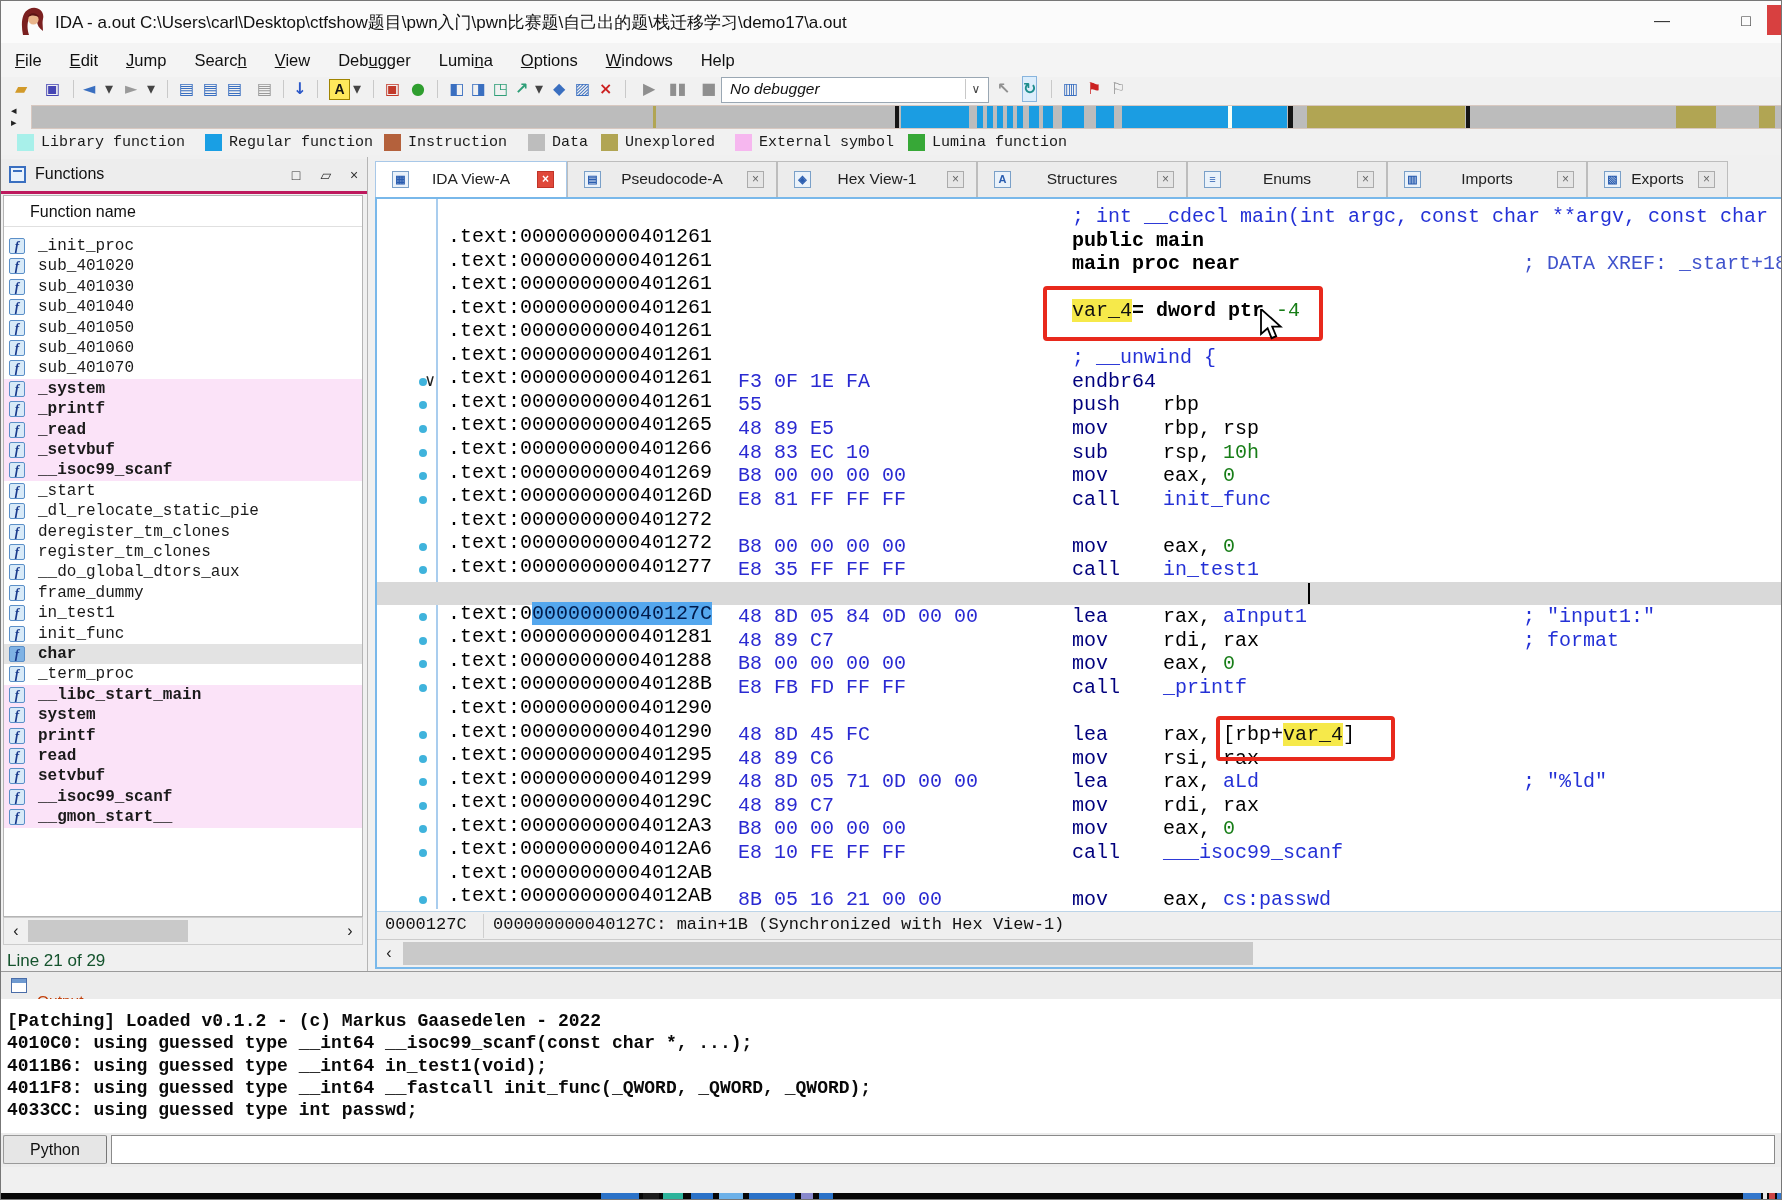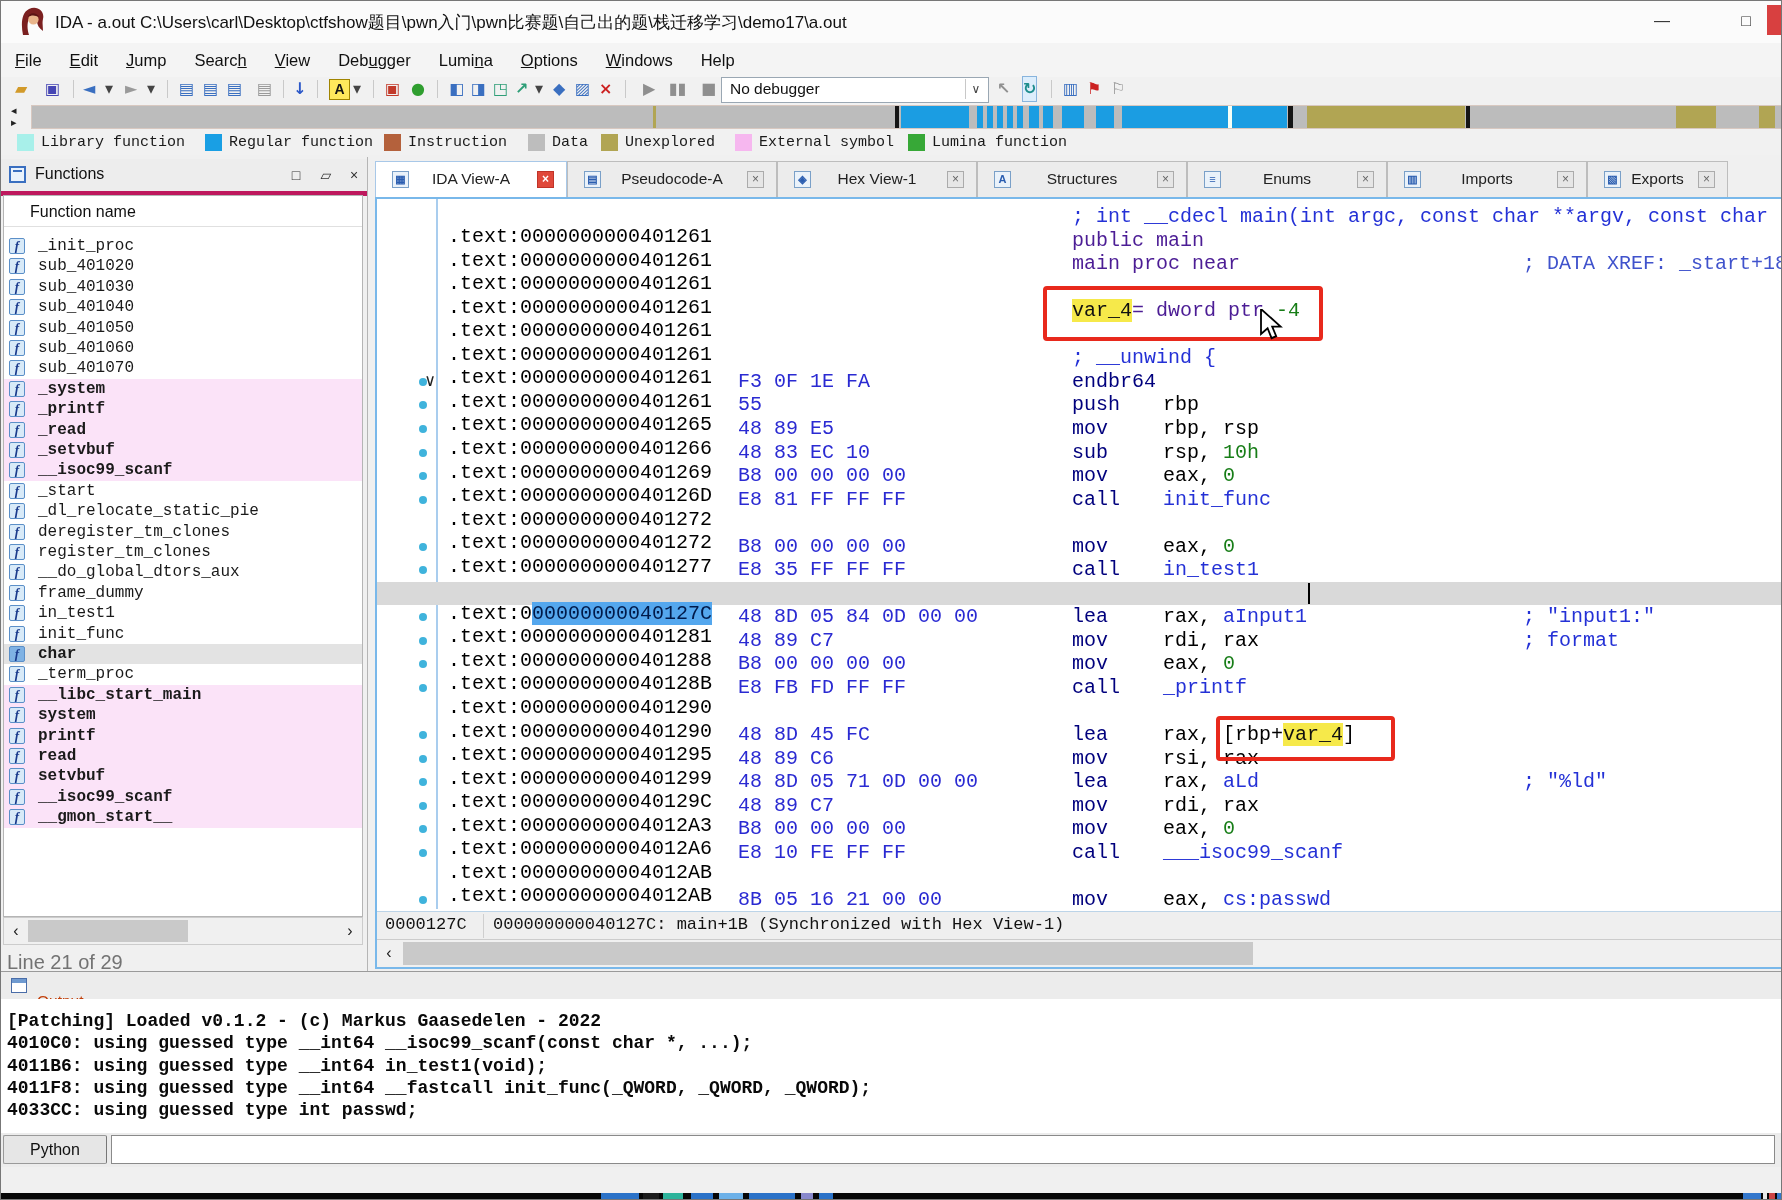--- a/index.html
+++ b/index.html
@@ -15,52 +15,52 @@
   #menubar{position:absolute;left:0;top:42px;width:1782px;height:34px;background:#f4f4f4;display:flex;align-items:center;}
   .menu-item{padding:0 14px;font-size:16.5px;color:#101010;}
   .menu-item u{text-decoration:underline;}
   
   #toolbar{position:absolute;left:0;top:76px;width:1782px;height:26px;background:#f1f1f1;}
   .ticon{position:absolute;top:0;height:24px;line-height:24px;font-size:16px;font-weight:bold;font-family:"DejaVu Sans",sans-serif;}
   .ticon.boxed{outline:1px solid #88b4dd;background:#ddeefc;}
   .tsep{position:absolute;top:3px;width:1px;height:18px;background:#c9c9c9;}
   .abox{position:absolute;top:2px;width:19px;height:19px;background:#ffe95c;border:1px solid #a08400;font-size:14px;font-weight:bold;text-align:center;line-height:19px;color:#151515;}
   #combo{position:absolute;left:720px;top:0px;width:266px;height:24px;background:#fff;border:1px solid #9aa7b3;}
-  #combo-text{position:absolute;left:8px;top:2px;font-size:15.5px;color:#111;}
+  #combo-text{position:absolute;left:8px;top:2px;font-size:15.5px;color:#111;font-style:italic;}
   #combo-arrow{position:absolute;right:2px;top:1px;width:20px;height:20px;border-left:1px solid #c8c8c8;text-align:center;line-height:20px;font-size:12px;color:#444;}
   
   #navband{position:absolute;left:0;top:102px;width:1782px;height:28px;background:#f1f1f1;}
   #band-arrows{position:absolute;left:10px;top:1px;font-size:11px;color:#222;line-height:12px;}
   #band-track{position:absolute;left:30px;top:2px;width:1752px;height:22px;background:#bcbcbc;border:1px solid #d8c8c0;}
   .bseg{position:absolute;top:0;height:22px;}
   
   #legend{position:absolute;left:0;top:130px;width:1782px;height:24px;background:#f1f1f1;}
   .lchip{position:absolute;top:3px;width:17px;height:17px;}
   .llabel{position:absolute;top:3px;font-size:15px;font-family:"Liberation Mono",monospace;color:#1a1a1a;white-space:nowrap;}
   
   #fpanel{position:absolute;left:0;top:156px;width:366px;height:814px;background:#f0f0f0;border-right:1px solid #b5b5b5;}
-  #fpanel-header{position:absolute;left:0;top:2px;width:100%;height:32px;background:#ededed;border-bottom:5px solid #be185d;}
+  #fpanel-header{position:absolute;left:0;top:2px;width:100%;height:32px;background:#ededed;border-bottom:3px solid #be185d;}
   #fpanel-icon{position:absolute;left:8px;top:7px;width:17px;height:17px;border:2px solid #3a6fc0;background:#eaf3fc;box-sizing:border-box;}
   #fpanel-icon:before{content:"";position:absolute;left:2px;top:2px;width:9px;height:2px;background:#3a6fc0;}
   #fpanel-title{position:absolute;left:34px;top:6px;font-size:16px;color:#111;}
   .fpbtn{position:absolute;top:6px;width:22px;height:20px;text-align:center;line-height:20px;font-size:14px;color:#333;}
   #fpanel-list{position:absolute;left:2px;top:38px;width:360px;height:722px;background:#fff;border:1px solid #b5b5b5;box-sizing:border-box;overflow:hidden;}
   #fcol-header{position:absolute;left:0;top:4px;width:100%;height:26px;border-bottom:1px solid #e0e0e0;}
   #fcol-header span{position:absolute;left:26px;top:3px;font-size:16px;color:#101010;}
   .frow{position:absolute;left:0;width:100%;height:20.4px;}
   .frow.extern{background:#fbe3f8;}
   .frow.selected{background:#e3e3e3;}
   .ficon{position:absolute;left:5px;top:2px;width:16px;height:16px;border:1px solid #5b8fc8;background:#d8eaf8;box-sizing:border-box;text-align:center;line-height:14px;font-family:"Liberation Serif",serif;font-style:italic;font-weight:bold;font-size:13px;color:#1a3a8c;border-radius:2px;}
   .frow.selected .ficon{background:#7fb2e4;}
   .fname{position:absolute;left:34px;top:1px;font-size:16px;font-family:"Liberation Mono",monospace;color:#1a1a1a;white-space:nowrap;}
   .frow.extern .fname,.frow.selected .fname{font-weight:bold;}
   #fhscroll{position:absolute;left:2px;top:760px;width:360px;height:28px;background:#f0f0f0;border:1px solid #cccccc;box-sizing:border-box;}
   .scroll-arrow{position:absolute;top:2px;width:20px;height:22px;text-align:center;line-height:22px;font-size:16px;color:#222;}
   #fthumb{position:absolute;left:24px;top:2px;width:160px;height:22px;background:#c9c9c9;}
-  #fline-status{position:absolute;left:6px;top:794px;font-size:20px;color:#737373;}
+  #fline-status{position:absolute;left:6px;top:794px;font-size:17px;color:#14532d;}
   
   #tabbar{position:absolute;left:374px;top:160px;width:1408px;height:36px;display:flex;}
   .tab{position:relative;height:36px;background:#ececec;border:1px solid #bdbdbd;border-bottom:none;box-sizing:border-box;}
   .tab.active{background:#ffffff;border-color:#a8c8e8;}
   .tab-icon{position:absolute;left:16px;top:9px;width:17px;height:17px;border:1px solid #7aa0c8;background:#eaf2fa;box-sizing:border-box;text-align:center;line-height:15px;font-size:11px;color:#2a5db0;font-weight:bold;}
   .tab-label{position:absolute;left:0;right:0;top:8px;text-align:center;font-size:15.5px;color:#222;white-space:nowrap;}
   .tab-close{position:absolute;right:12px;top:9px;width:17px;height:17px;border:1px solid #ababab;background:#e6e6e6;text-align:center;line-height:15px;font-size:12px;color:#666;box-sizing:border-box;}
   .tab.active .tab-close{background:#e0483a;border-color:#c03328;color:#fff;font-weight:bold;}
   
   #dpane{position:absolute;left:374px;top:196px;width:1408px;height:772px;background:#ffffff;border:2px solid #79b8ea;box-sizing:border-box;overflow:hidden;}
@@ -72,21 +72,21 @@
   .collapse{position:absolute;left:48px;color:#222;font-size:17px;}
   .addr{position:absolute;left:71px;color:#000;margin-top:20px;}
   .addr .selected{background:#54a7ee;color:#001a4a;}
   .bytes{position:absolute;left:361px;color:#2a2ad2;}
   .mnem{position:absolute;left:695px;color:#00007d;}
   .oper{position:absolute;left:786px;}
   .free{position:absolute;left:695px;}
   .cmt{position:absolute;left:1146px;color:#2431d6;}
   .cmt.xref{color:#4053cc;}
   .r{color:#000000;} .n{color:#2431d6;} .g{color:#177d17;}
-  .kw2{color:#4c1d95;} .cmt2{color:#2431d6;}
+  .kw2{color:#000000;font-weight:bold;} .cmt2{color:#2431d6;}
   .hl{background:#f6e94a;color:#101010;}
   .caret{position:absolute;left:931px;top:1px;width:2px;height:21px;background:#000;}
   .rbox{position:absolute;border:4px solid #e8291c;border-radius:4px;z-index:5;}
   #rbox1{left:666px;top:87px;width:272px;height:47px;}
   #rbox2{left:839px;top:517px;width:171px;height:37px;}
   #dstatus{position:absolute;left:0px;top:712px;width:1404px;height:28px;background:#efefef;border-top:1px solid #bcd4e8;}
   #dstatus-left{position:absolute;left:8px;top:3px;font-family:"Liberation Mono",monospace;font-size:17px;color:#111;}
   #dstatus-sep{position:absolute;left:106px;top:2px;width:1px;height:24px;background:#cfcfcf;}
   #dstatus-text{position:absolute;left:116px;top:3px;font-family:"Liberation Mono",monospace;font-size:17px;color:#111;white-space:nowrap;}
   #dhscroll{position:absolute;left:0px;top:740px;width:1404px;height:28px;background:#f0f0f0;border-top:1px solid #cccccc;}

